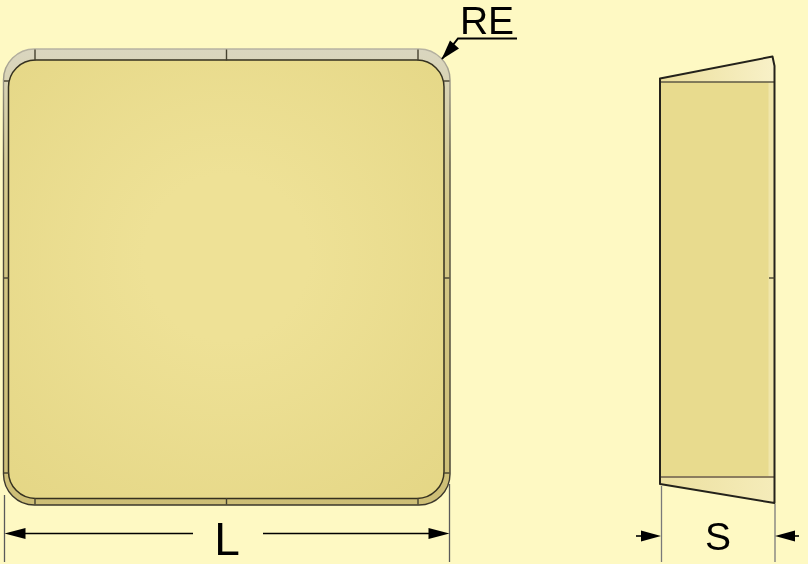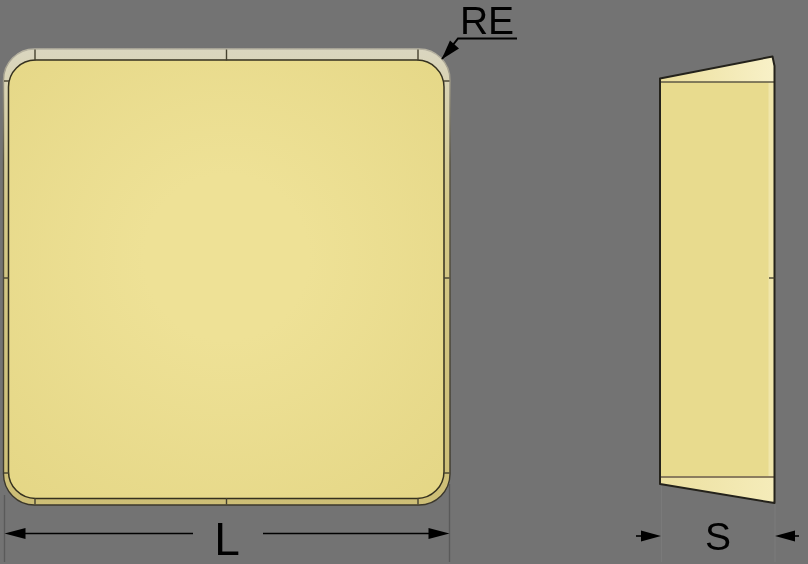--- a/index.html
+++ b/index.html
@@ -5,21 +5,21 @@
   html, body {
     margin: 0;
     padding: 0;
     background: #ffffff;
     font-family: "Liberation Sans", sans-serif;
   }
   #canvas {
     position: relative;
     width: 808px;
     height: 564px;
-    background: #737373;
+    background: #fef9c3;
     overflow: hidden;
   }
   svg { display: block; }
   text.dim-label {
     fill: #000000;
     font-family: "Liberation Sans", sans-serif;
   }
 </style>
 </head>
 <body>

